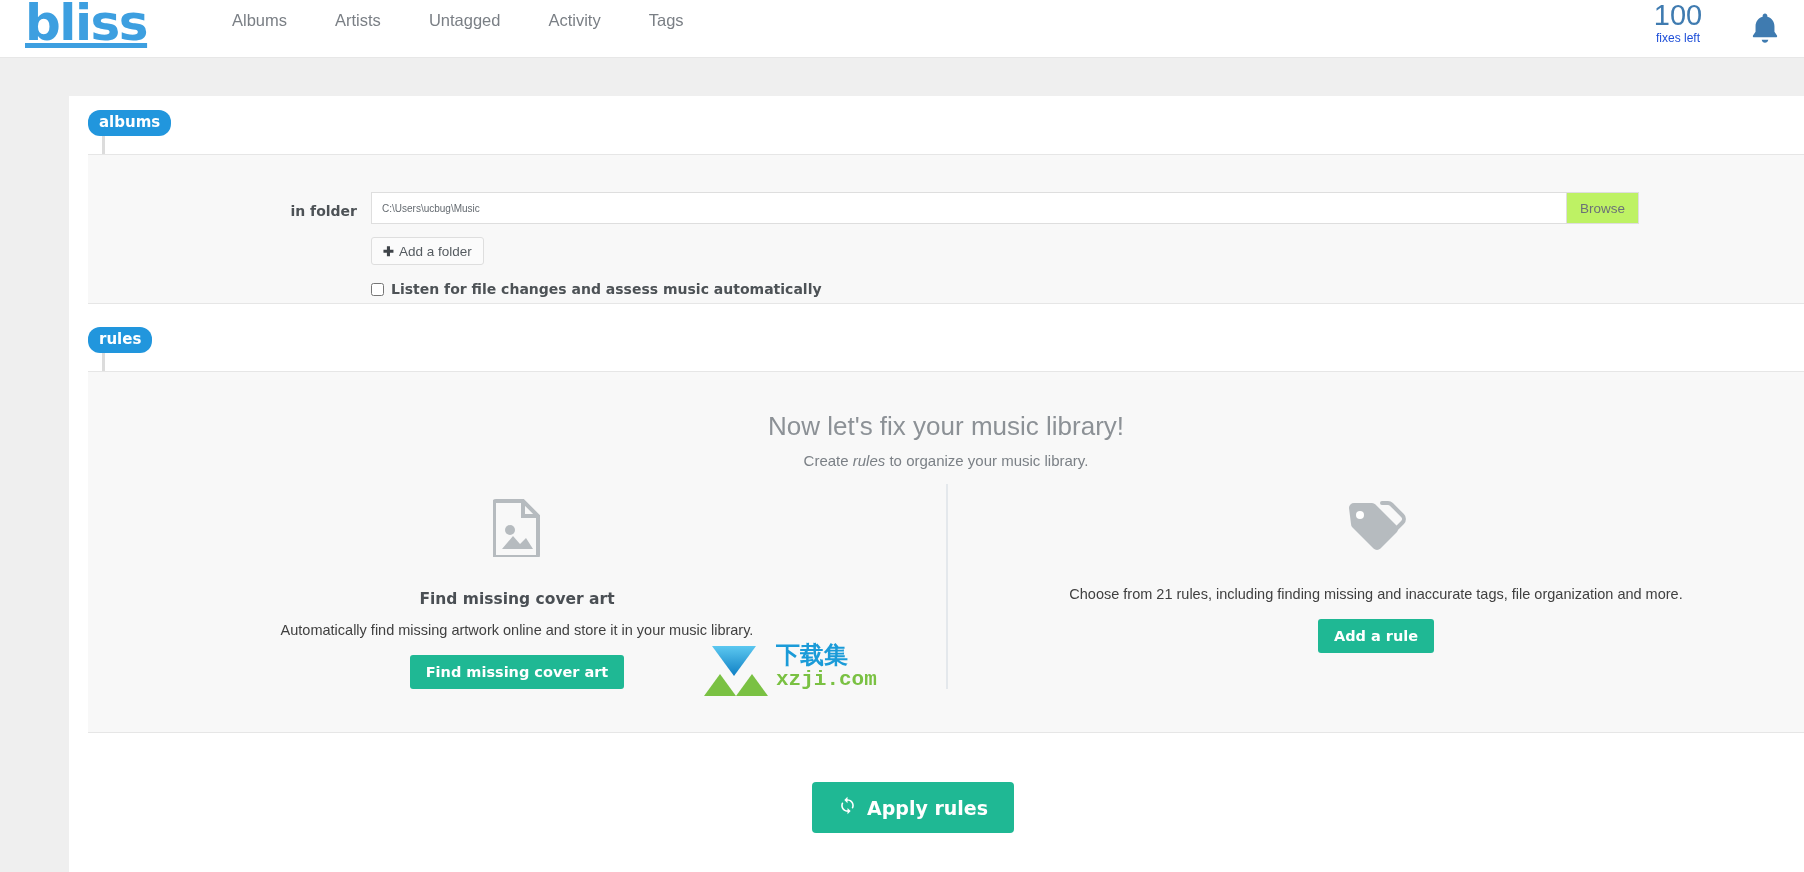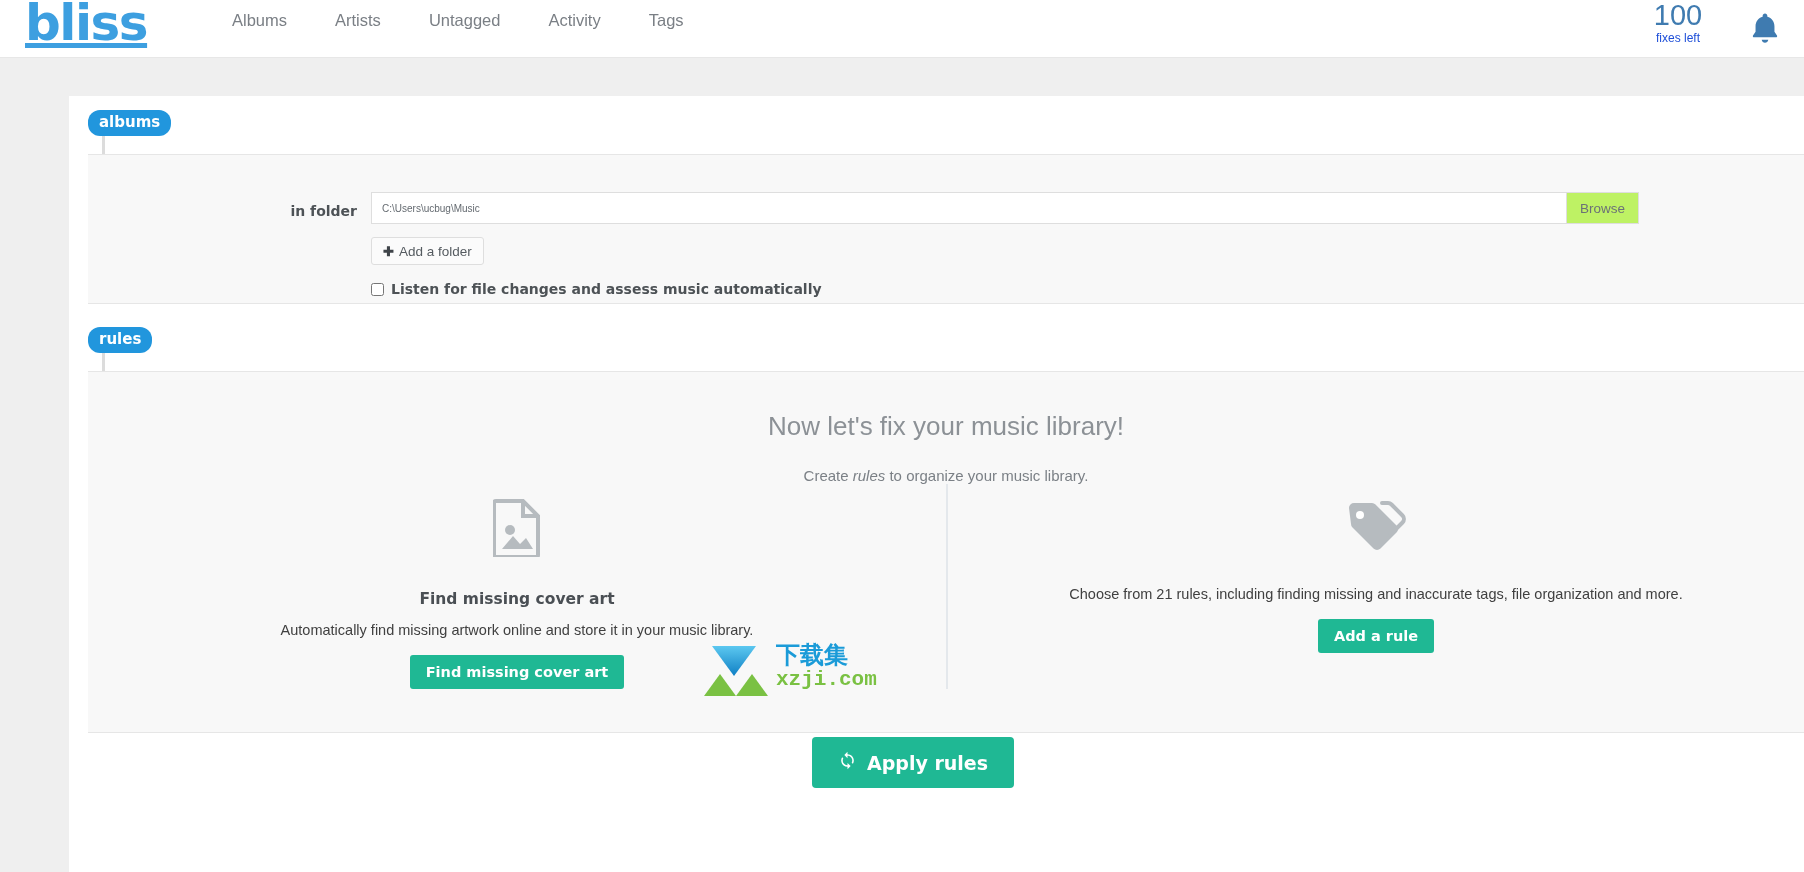--- a/index.html
+++ b/index.html
@@ -215,21 +215,21 @@
     font-size: 26px;
     color: #8c9196;
     font-weight: 400;
     line-height: 32px;
     font-family: "Liberation Sans", sans-serif;
   }
   .rules-sub {
     font-size: 15px;
     color: #7b8086;
     line-height: 24px;
-    margin-top: 22px;
+    margin-top: 7px;
     font-family: "Liberation Sans", sans-serif;
   }
   .rules-sub em { font-style: italic; }
 
   .features {
     position: absolute;
     top: 112px; left: 0;
     width: 1716px;
     display: flex;
   }
@@ -269,21 +269,21 @@
     border-radius: 3px;
     padding: 9px 16px;
     cursor: pointer;
     font-family: "DejaVu Sans", sans-serif;
     line-height: 16px;
   }
 
   
   .apply-wrap {
     position: absolute;
-    top: 641px; left: 0;
+    top: 686px; left: 0;
     width: 1688px;
     text-align: center;
   }
   .apply-btn {
     background: #1fb894;
     color: #ffffff;
     border: none;
     border-radius: 4px;
     font-size: 19px;
     font-weight: 700;

